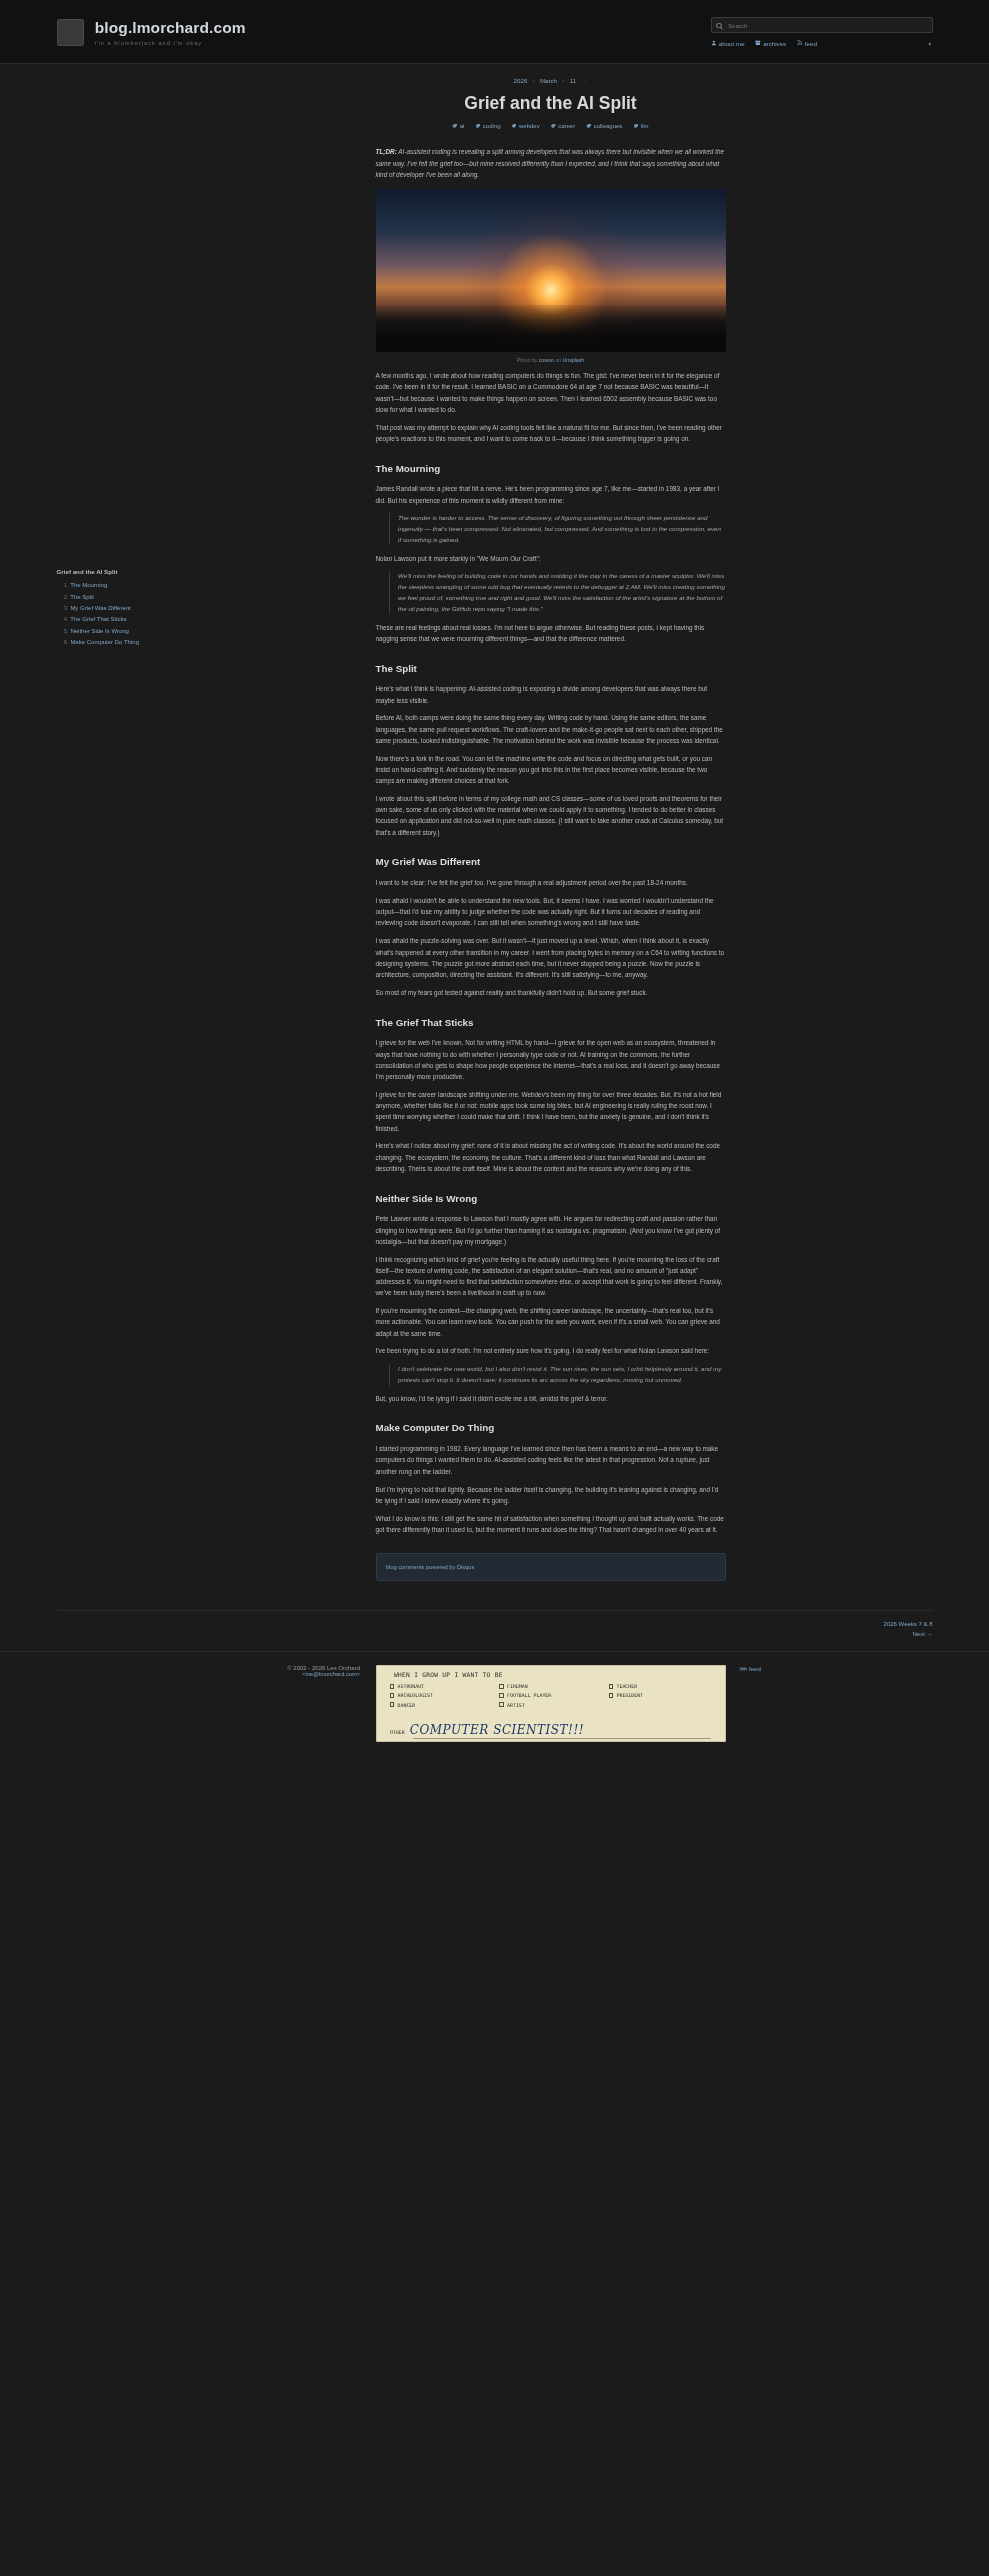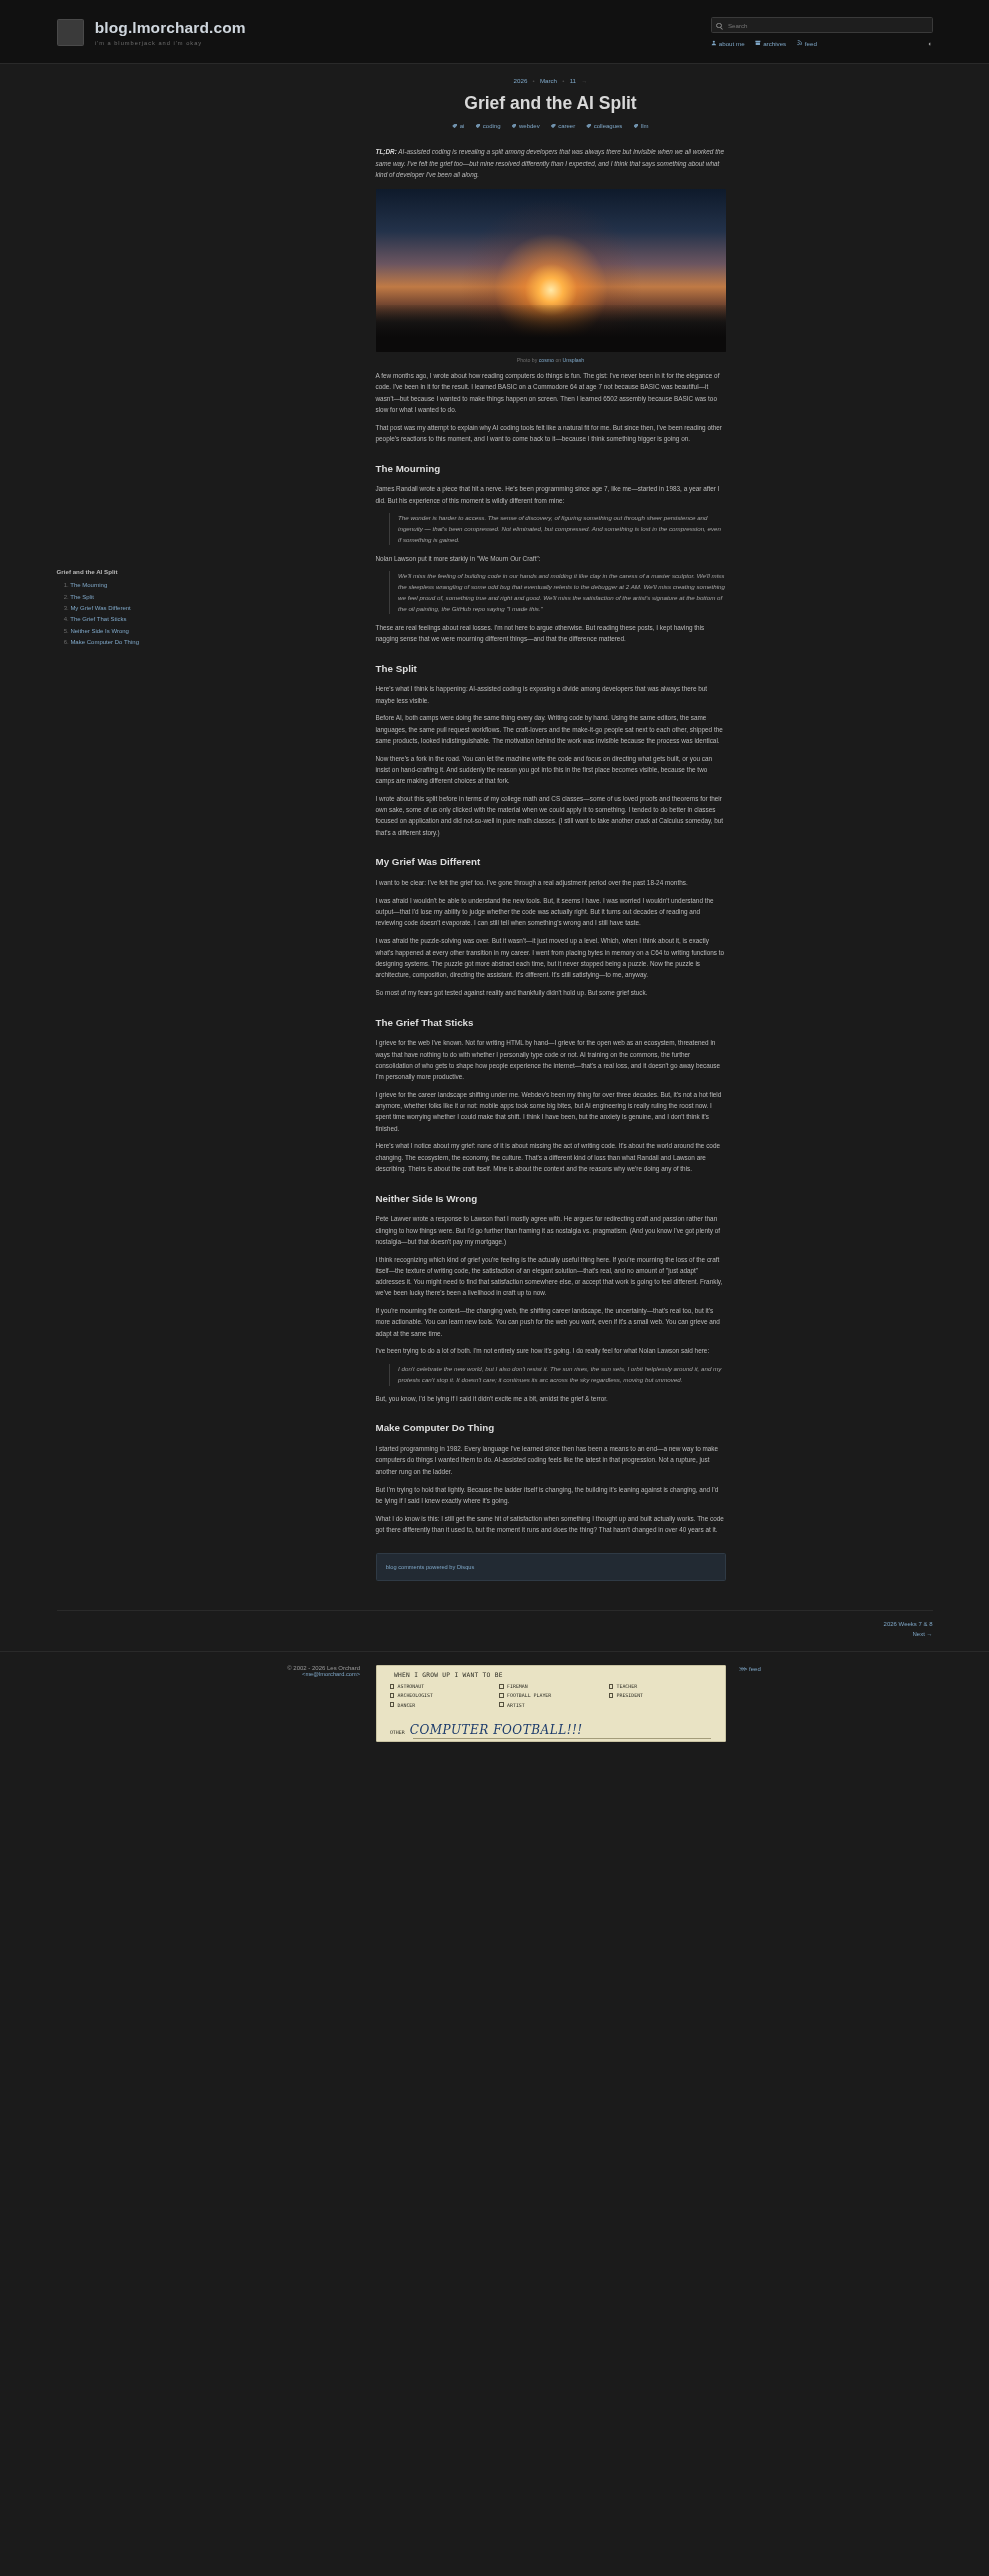--- a/index.html
+++ b/index.html
@@ -388,21 +388,21 @@
               <span class="fi-box"></span>
               <span>DANCER</span>
             </div>
           <div class="fi-opt">
               <span class="fi-box"></span>
               <span>ARTIST</span>
             </div>
         </div>
         <div class="fi-other">
           <span>OTHER</span>
-          <span class="fi-hand">COMPUTER FOOTBALL!!!</span>
+          <span class="fi-hand">COMPUTER SCIENTIST!!!</span>
         </div>
         <div class="fi-line"></div>
       </div>
     </div>
     <div class="footer-right">
       <a href="#">
         <span>⋙</span>
         <span>feed</span>
       </a>
     </div>

